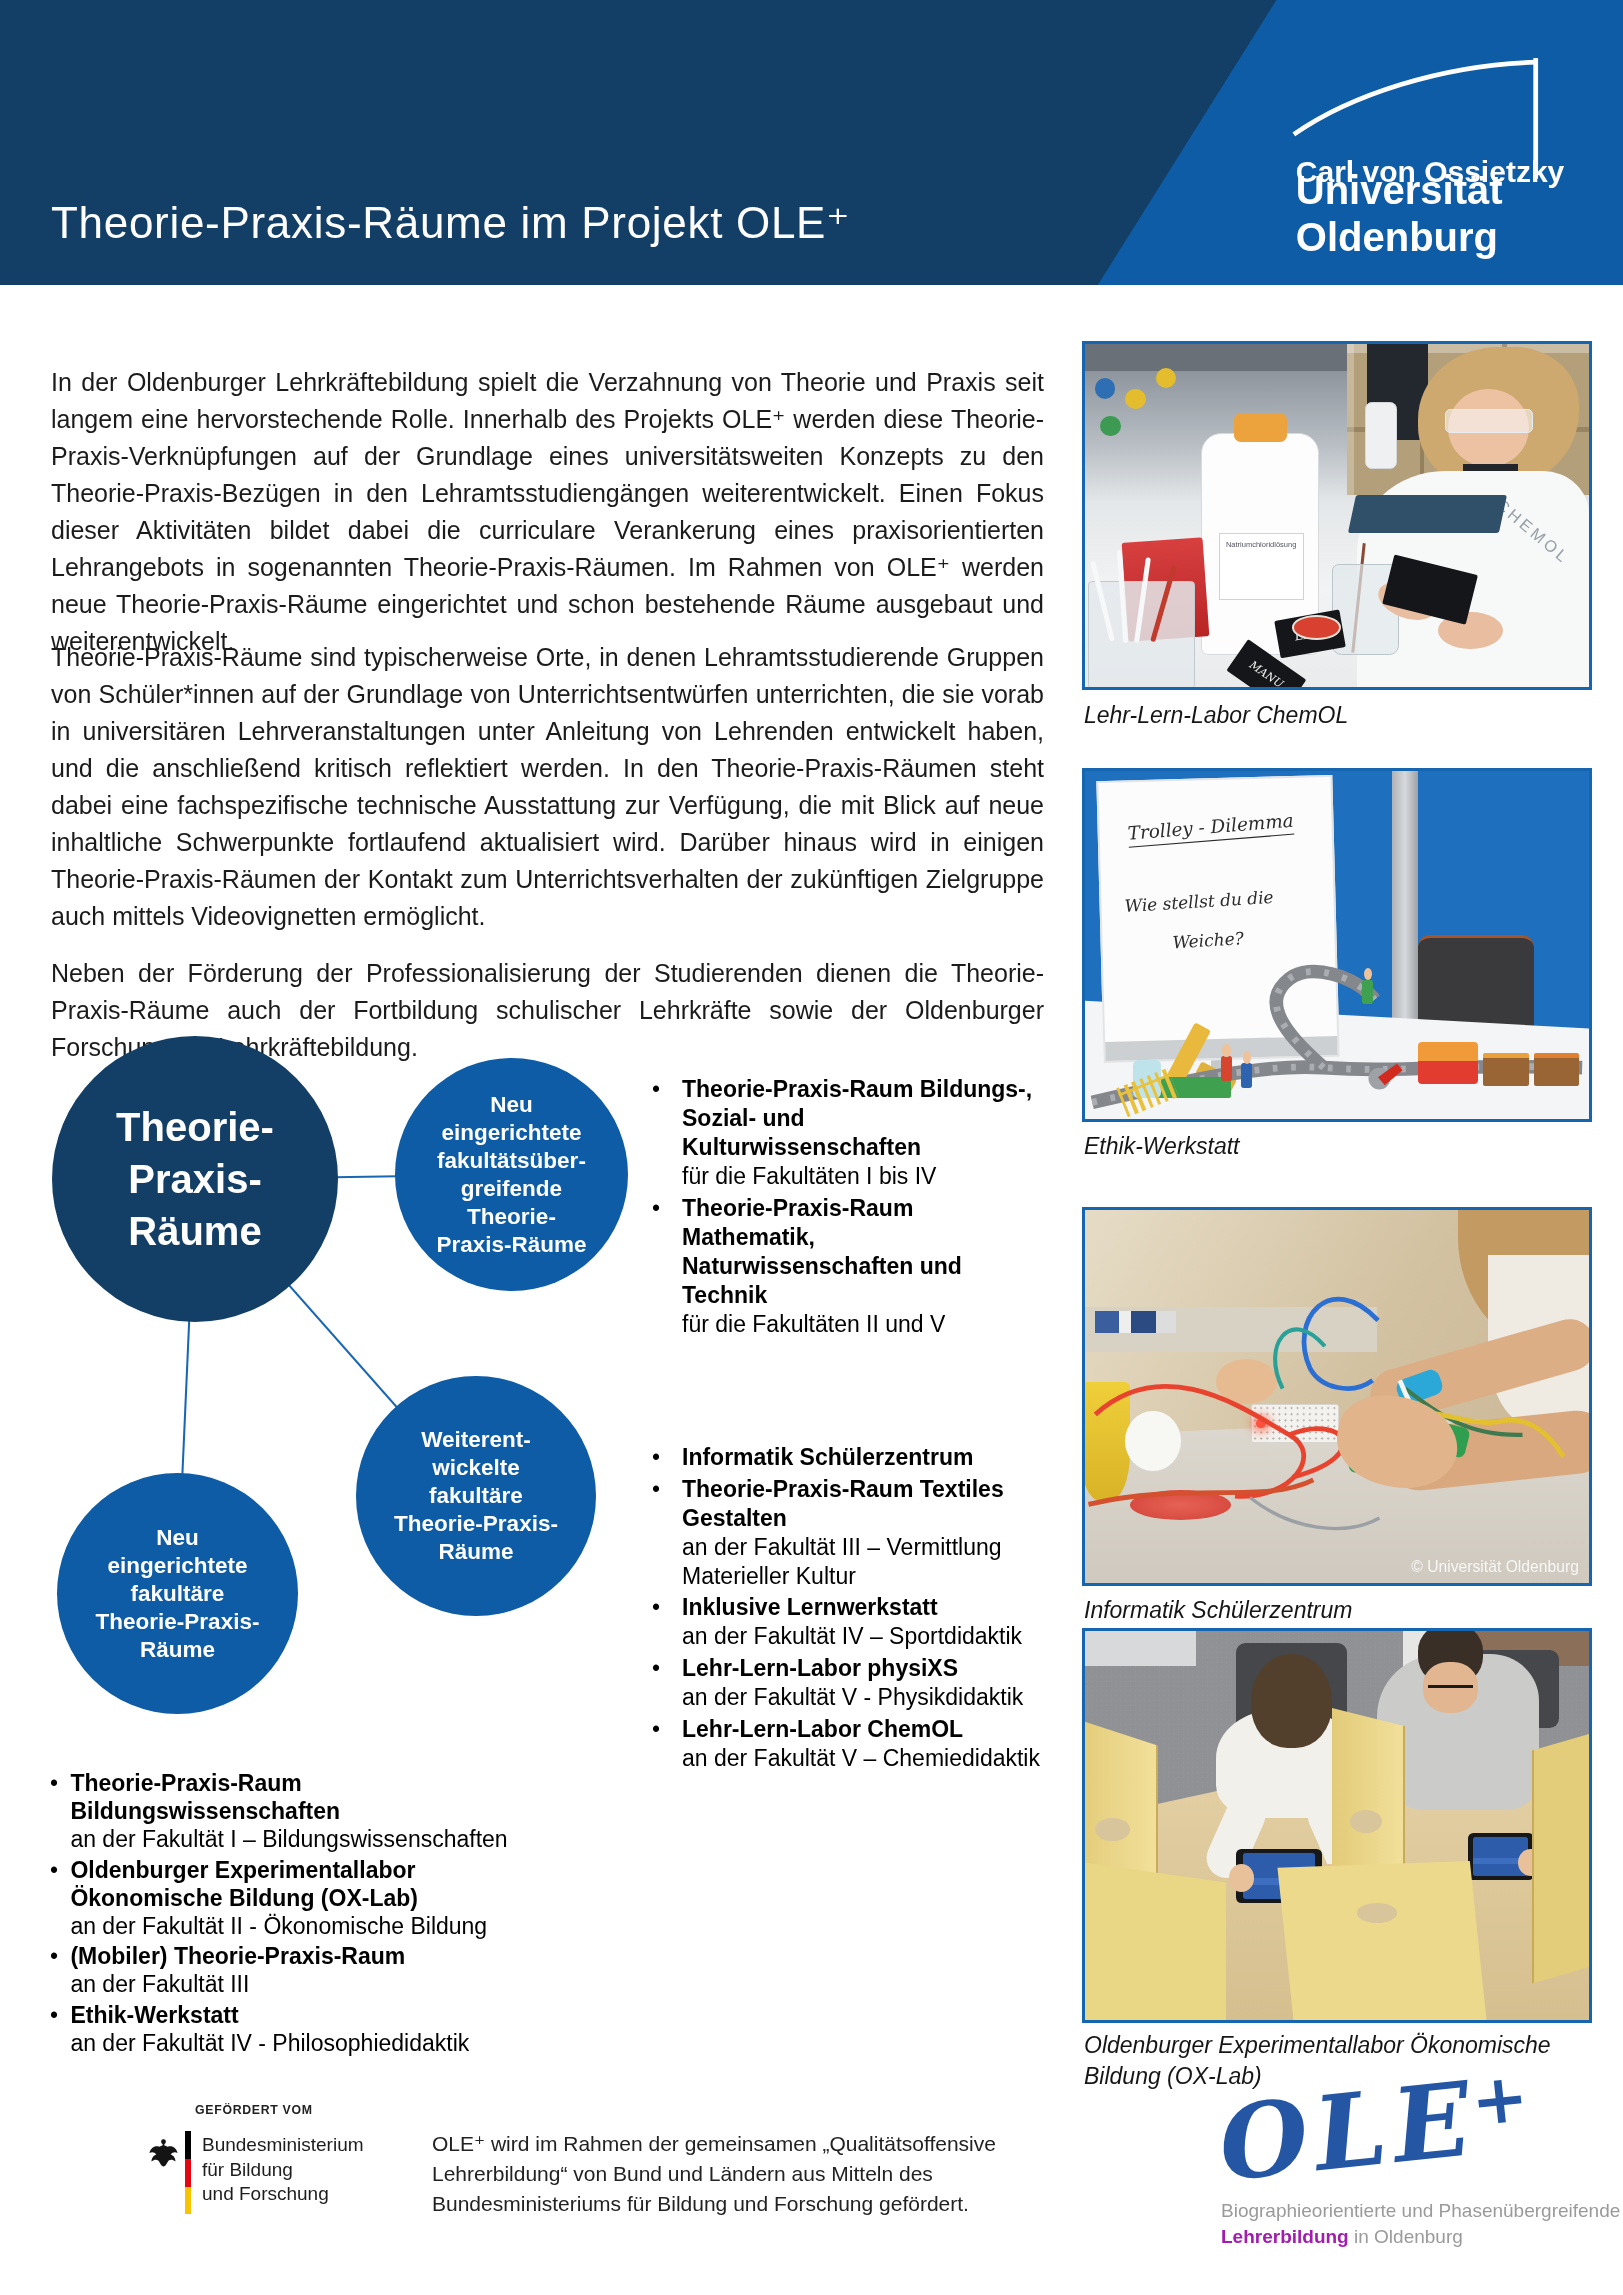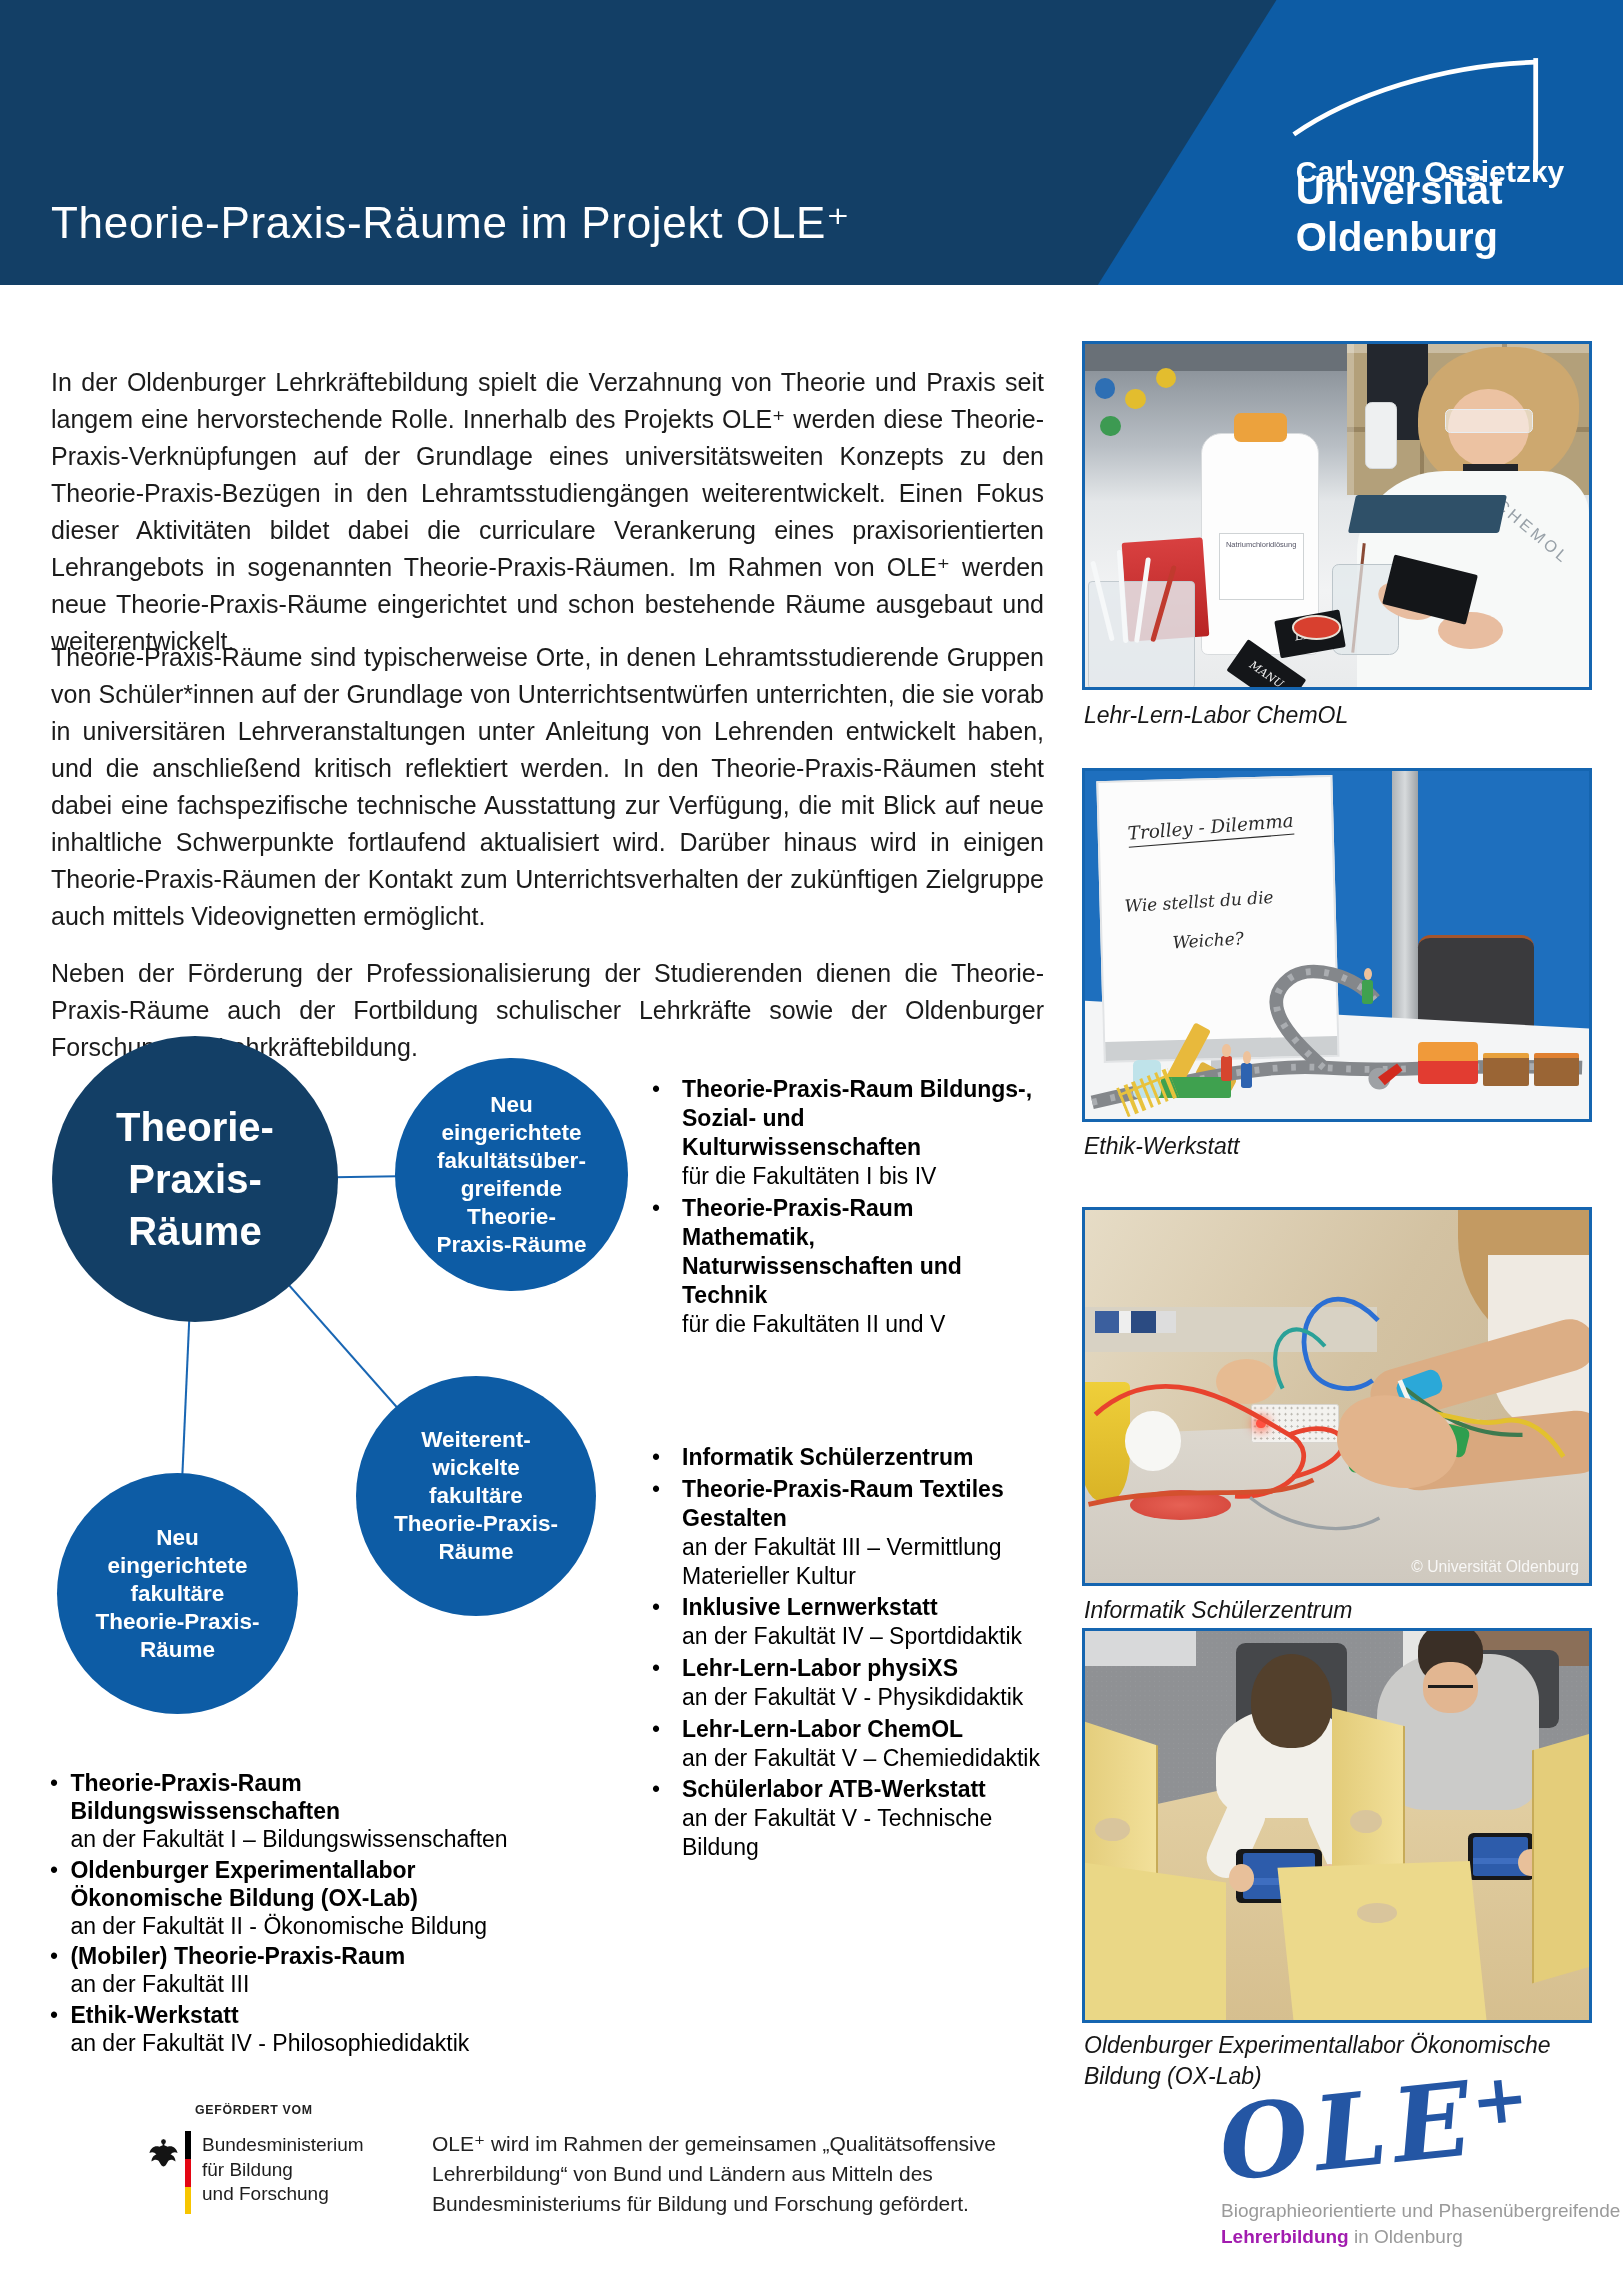--- a/index.html
+++ b/index.html
@@ -245,25 +245,20 @@
       <div><span class="t">Inklusive Lernwerkstatt</span></div>
       <div class="s">an der Fakultät IV – Sportdidaktik</div>
     </div>
     <div class="item">
       <div><span class="t">Lehr-Lern-Labor physiXS</span></div>
       <div class="s">an der Fakultät V - Physikdidaktik</div>
     </div>
     <div class="item">
       <div><span class="t">Lehr-Lern-Labor ChemOL</span></div>
       <div class="s">an der Fakultät V – Chemiedidaktik</div>
-    </div>
-    <div class="item">
-      <div><span class="t">Schülerlabor ATB-Werkstatt</span></div>
-      <div class="s">an der Fakultät V - Technische
-Bildung</div>
     </div>
   </div>
 
   <div class="blist tight" id="list-new-faculty">
     <div class="item">
       <div class="t">Theorie-Praxis-Raum
 Bildungswissenschaften</div>
       <div class="s">an der Fakultät I – Bildungswissenschaften</div>
     </div>
     <div class="item">

